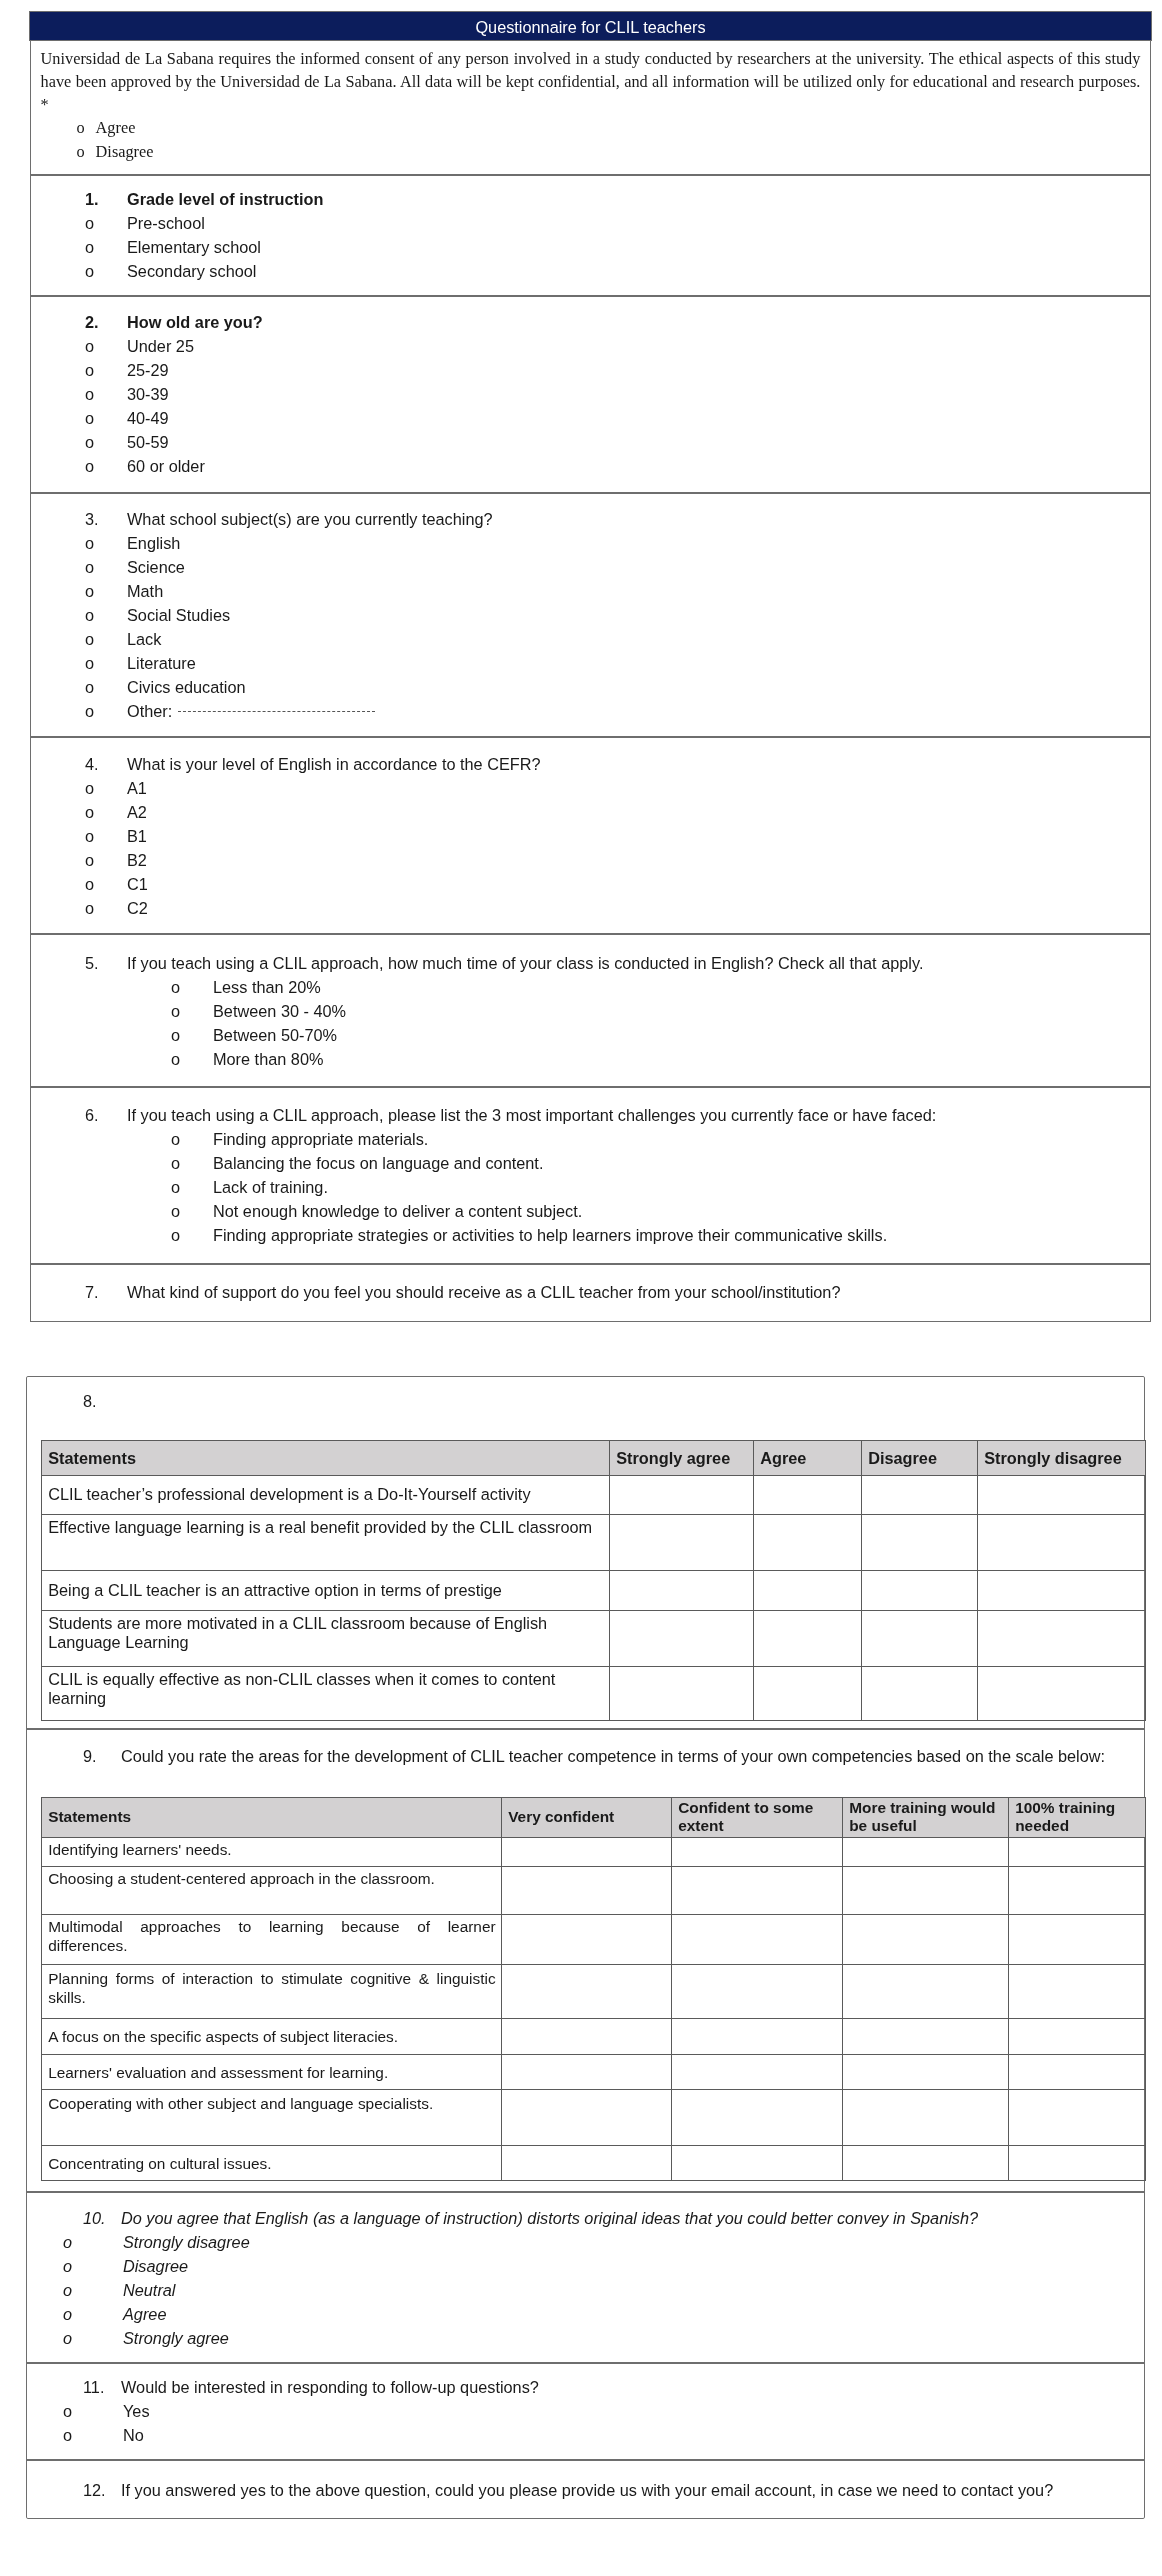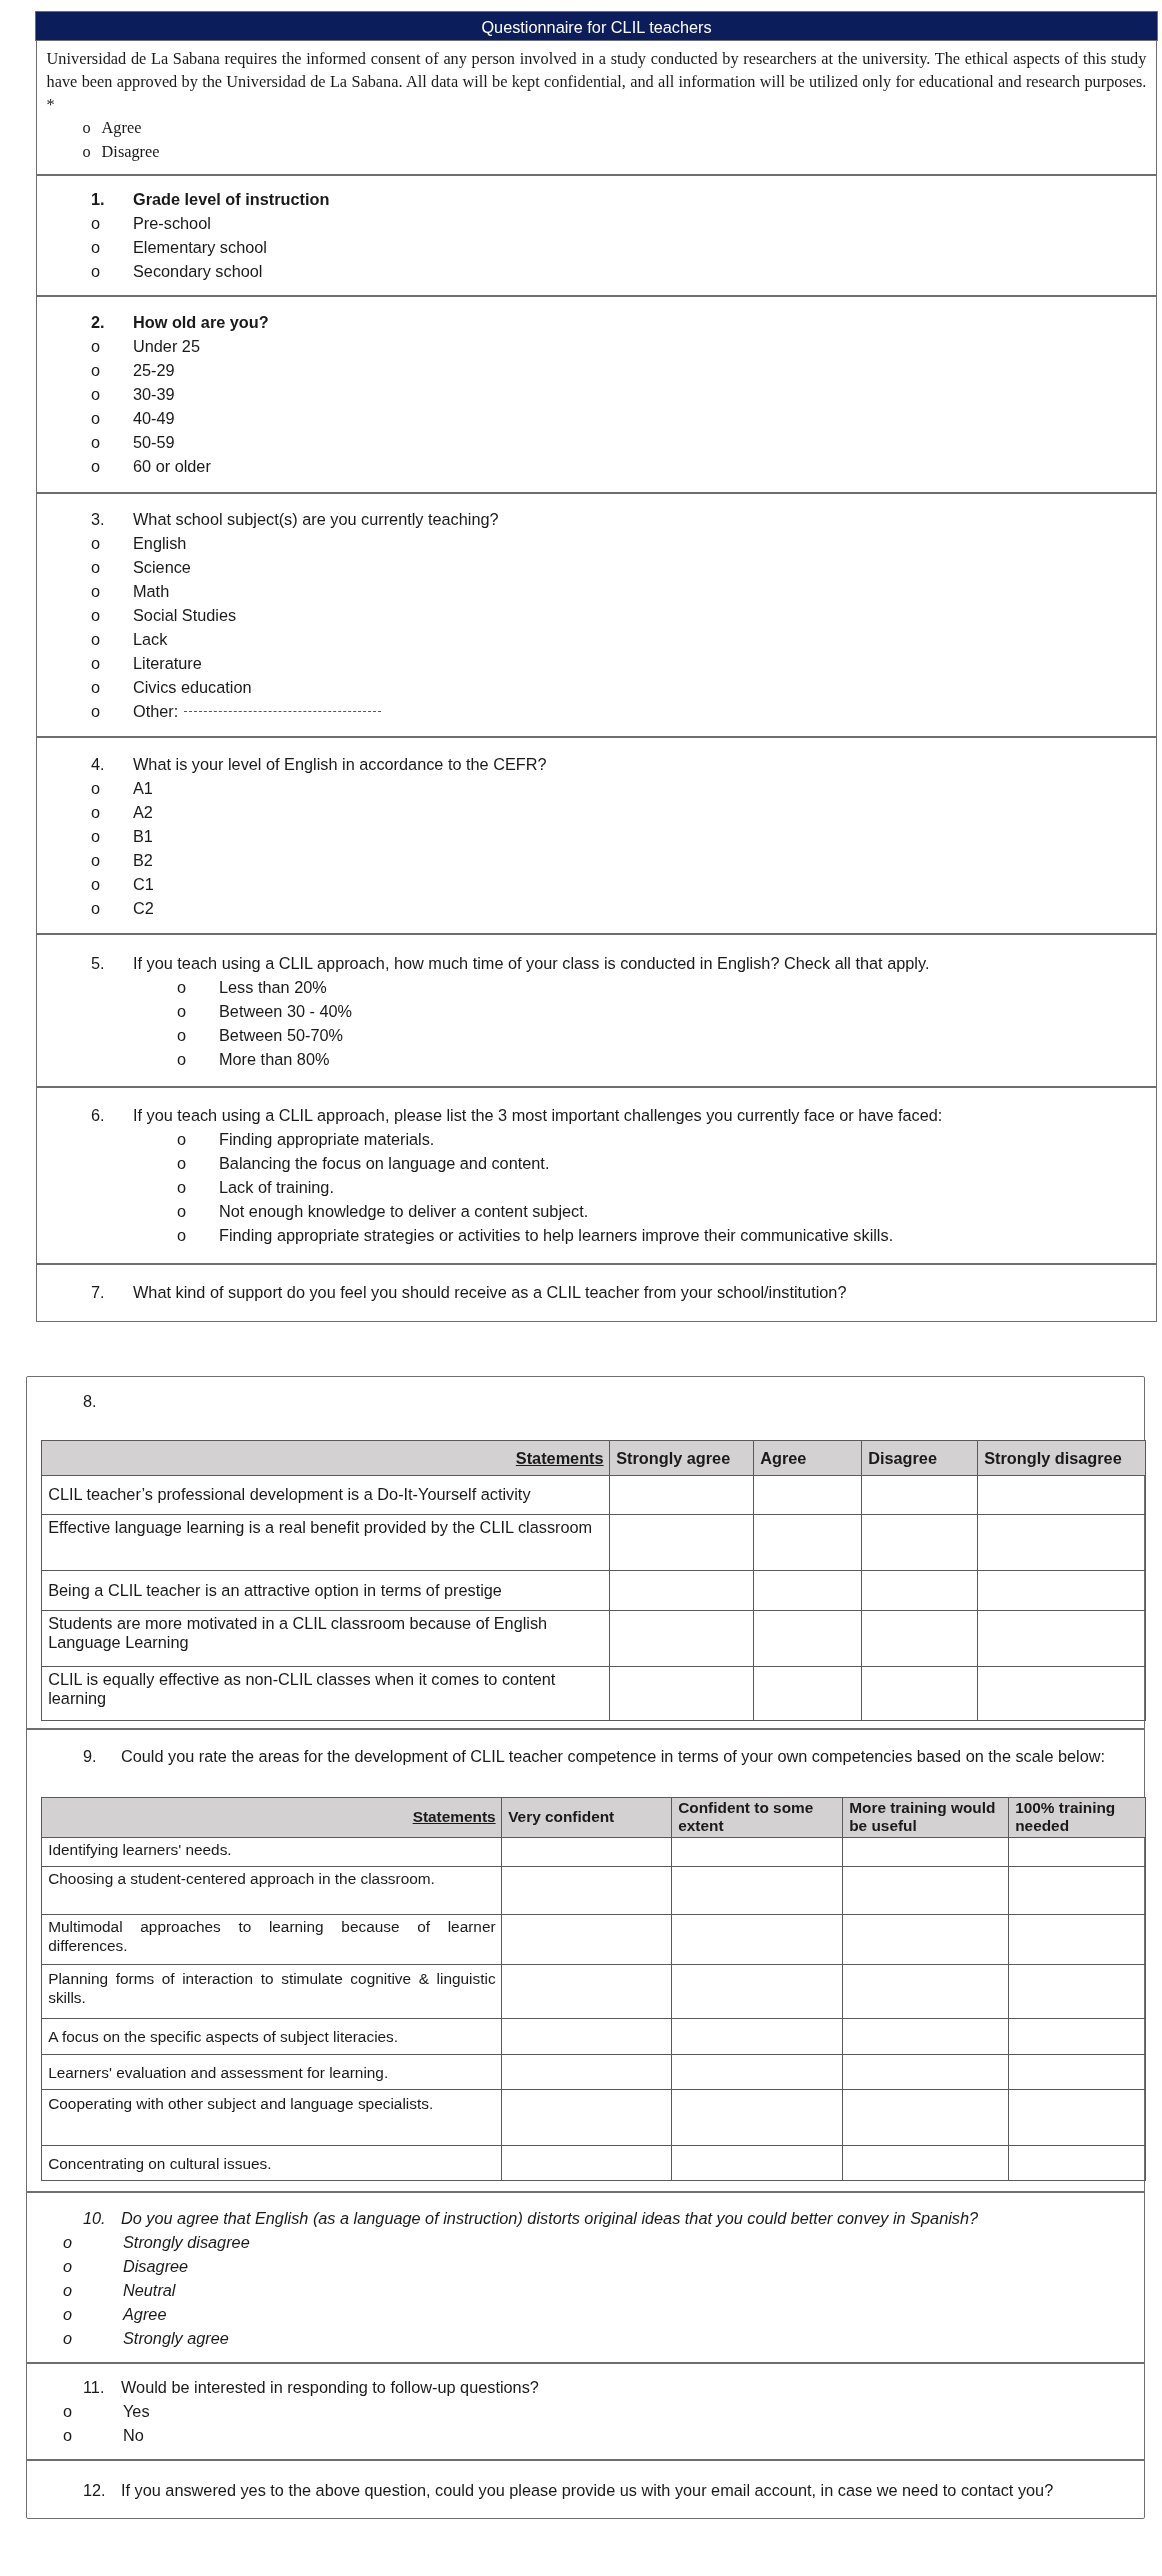--- a/index.html
+++ b/index.html
@@ -8,21 +8,21 @@
     width: 1163px;
     height: 2576px;
     position: relative;
     font-family: "Liberation Sans", sans-serif;
     color: #1a1a1a;
     font-size: 16.3px;
     overflow: hidden;
   }
   .frame1 {
     position: absolute;
-    left: 36px; top: 10.6px;
+    left: 30px; top: 10.6px;
     width: 1121px;
     border: 1.9px solid #6e6e6e;
     border-top: none;
   }
   .frame2 {
     position: absolute;
     left: 26px; top: 1376px;
     width: 1119px;
     border: 1.9px solid #6e6e6e;
     border-radius: 1.9px;
@@ -67,21 +67,21 @@
   }
   table.grid th {
     background: #d3d1d2;
     font-weight: bold;
     text-align: left;
     border: 1.9px solid #5a5a5a;
     padding: 1.9px 5.8px;
     line-height: 18px;
     vertical-align: middle;
   }
-  table.grid th.center { text-align: right; text-decoration: underline; }
+  table.grid th.center { text-align: left; }
   table.grid td {
     border: 1.9px solid #5a5a5a;
     padding: 3.8px 5.8px;
     line-height: 19px;
     vertical-align: top;
   }
   table.grid td.just { text-align: justify; }
   .q8-head { padding: 11.5px 0 27px 0; }
   .q9-head { padding: 13.4px 9.6px 29px 0; }
   .q9-head .txt { padding-right: 19px; }

